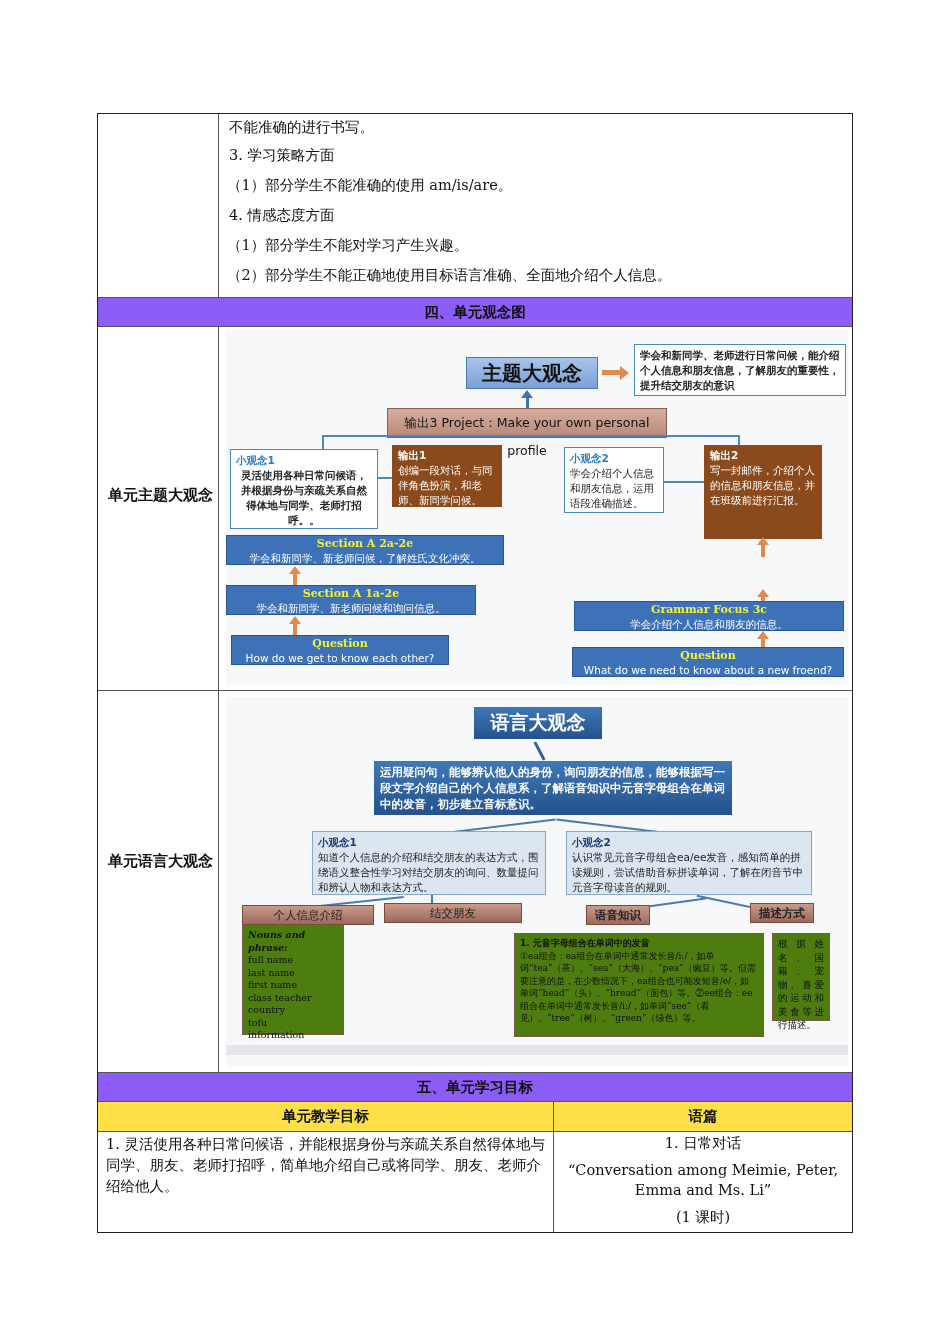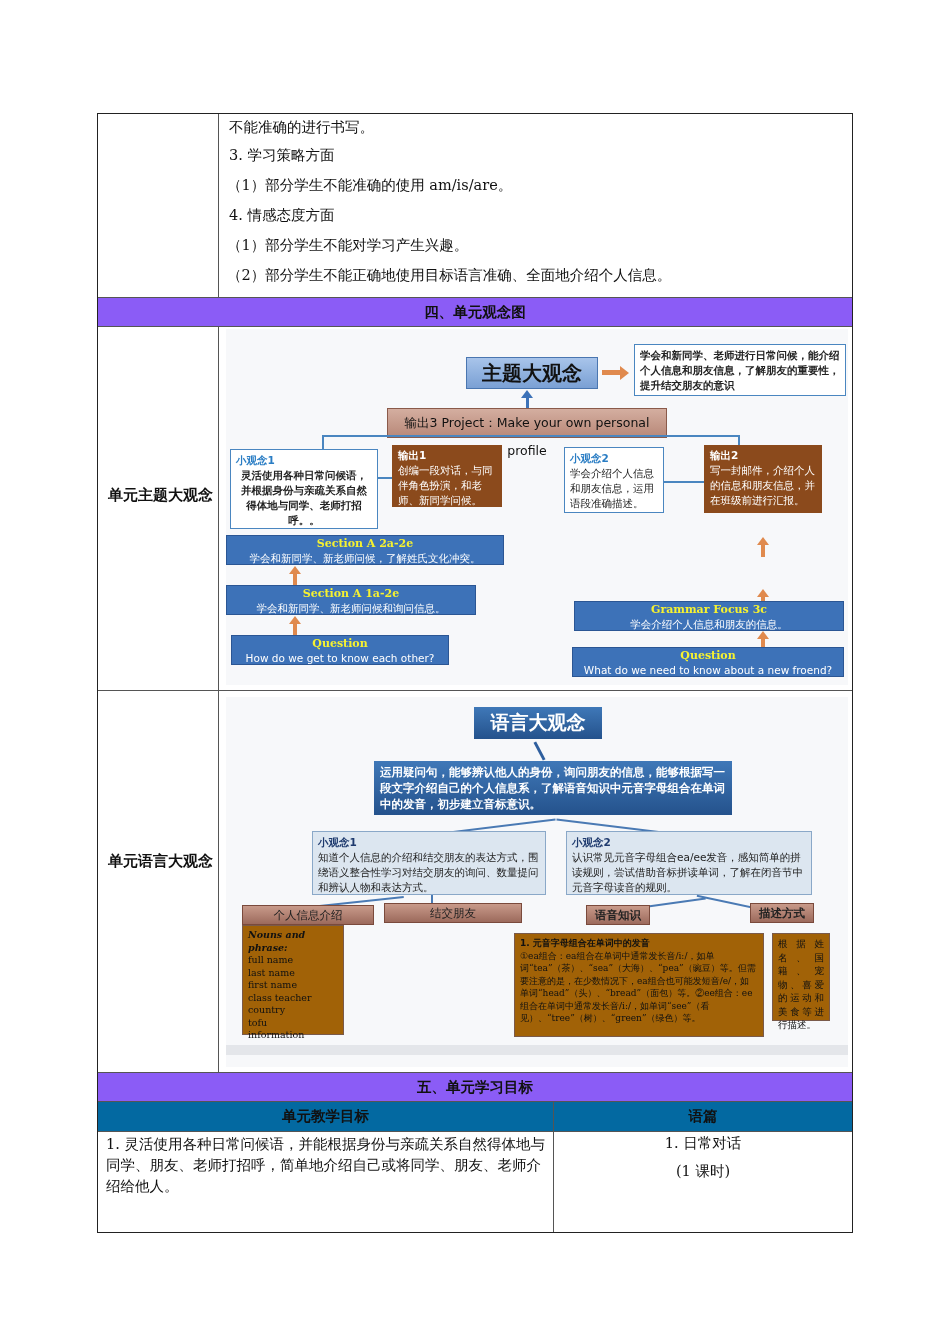--- a/index.html
+++ b/index.html
@@ -25,23 +25,23 @@
   .white-box .h { color:#2a7dc4; font-weight:bold; }
   .arrow-up { position:absolute; width:0; height:0; border-left:6px solid transparent; border-right:6px solid transparent; border-bottom:8px solid #e08a4e; }
   .vstem { position:absolute; width:4px; background:#e08a4e; }
   .conn { position:absolute; background:#4a86c0; }
 
   
   .navy { background:linear-gradient(#3f78b8,#24528c); color:#fff; font-weight:bold; }
   .lightblue { background:#dce6f0; border:1px solid #8aa8c8; font-size:10.5px; line-height:15px; padding:3px 5px; color:#222; }
   .lightblue .h { color:#1e3a6e; font-weight:bold; }
   .tag { background:linear-gradient(#c89a8a,#9c6a5c); color:#222; text-align:center; font-size:11.5px; border:1px solid #7a4a3c; }
-  .notebox { background:#a16207; border:1px solid #7a5a4a; font-size:9.5px; line-height:12.5px; padding:3px 5px; color:#111; font-family:"DejaVu Serif","Liberation Serif",serif; }
-
-  .goal-hdr { display:flex; background:#0369a1; height:29px; border-bottom:1px solid #555; font-family:"DejaVu Sans","Liberation Sans",sans-serif; font-weight:bold; font-size:14.5px; }
+  .notebox { background:#4d7c0f; border:1px solid #7a5a4a; font-size:9.5px; line-height:12.5px; padding:3px 5px; color:#111; font-family:"DejaVu Serif","Liberation Serif",serif; }
+
+  .goal-hdr { display:flex; background:#fde047; height:29px; border-bottom:1px solid #555; font-family:"DejaVu Sans","Liberation Sans",sans-serif; font-weight:bold; font-size:14.5px; }
   .goal-hdr div { line-height:29px; text-align:center; box-sizing:border-box; }
 </style>
 </head>
 <body>
 
 <div class="tbl">
 
   <div class="row" style="height:184px;">
     <div class="left-col"></div>
     <div class="right-col" style="padding-top:0px;">
@@ -85,21 +85,21 @@
       <div class="box brown" style="left:166px; top:116px; width:110px; height:62px;">
         <div class="h">输出1</div>
         <div>创编一段对话，与同伴角色扮演，和老师、新同学问候。</div>
       </div>
 
       <div class="box white-box" style="left:338px; top:118px; width:100px; height:66px;">
         <div class="h">小观念2</div>
         <div>学会介绍个人信息和朋友信息，运用语段准确描述。</div>
       </div>
       <div class="conn" style="left:438px; top:152px; width:40px; height:2px;"></div>
-      <div class="box brown" style="left:478px; top:116px; width:118px; height:68px;">
+      <div class="box brown" style="left:478px; top:116px; width:118px; height:94px;">
         <div class="h">输出2</div>
         <div>写一封邮件，介绍个人的信息和朋友信息，并在班级前进行汇报。</div>
       </div>
 
       <div class="box blue-bar" style="left:0px; top:206px; width:278px; height:30px; padding-top:1px;">
         <div class="t">Section A 2a-2e</div>
         <div>学会和新同学、新老师问候，了解姓氏文化冲突。</div>
       </div>
       <div class="vstem" style="left:67px; top:244px; height:12px;"></div>
       <div class="arrow-up" style="left:63px; top:237px;"></div>
@@ -186,16 +186,17 @@
 
   <div class="goal-hdr">
     <div style="width:456px; border-right:1px solid #555;">单元教学目标</div>
     <div style="flex:1;">语篇</div>
   </div>
 
   <div style="display:flex; height:100px;">
     <div style="width:456px; border-right:1px solid #555; box-sizing:border-box; padding:0 8px; font-size:14.5px; line-height:21px; padding-top:2px;">1. 灵活使用各种日常问候语，并能根据身份与亲疏关系自然得体地与同学、朋友、老师打招呼，简单地介绍自己或将同学、朋友、老师介绍给他人。</div>
     <div style="flex:1; text-align:center; font-size:14.5px; padding:0 8px;">
       <div style="line-height:22px; margin-bottom:6px;">1. 日常对话</div>
+      <div style="line-height:20px;">“Conversation among Meimie, Peter, Emma and Ms. Li”</div>
       <div style="line-height:22px; margin-top:6px;">(1 课时)</div>
     </div>
   </div>
 </div>
 
 </body></html>

